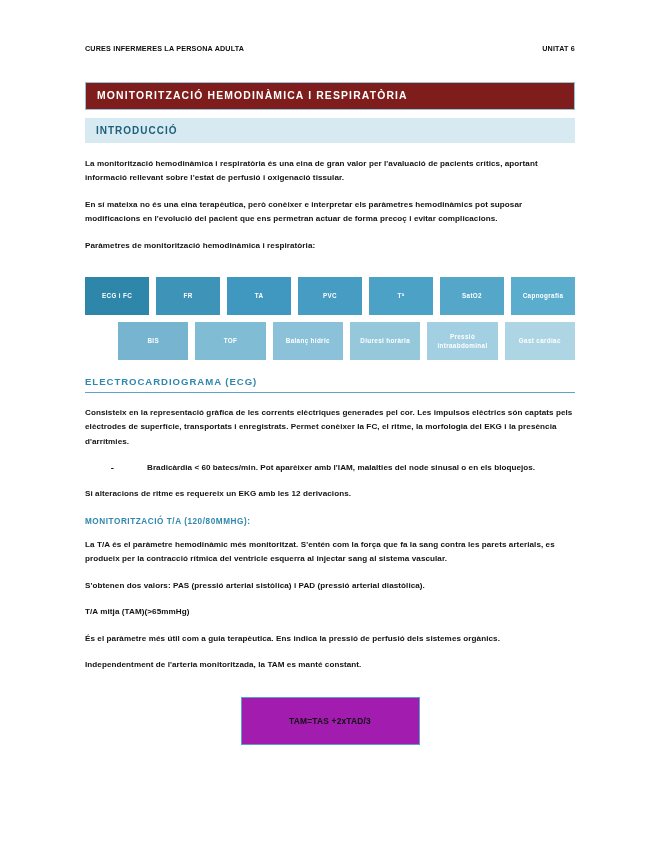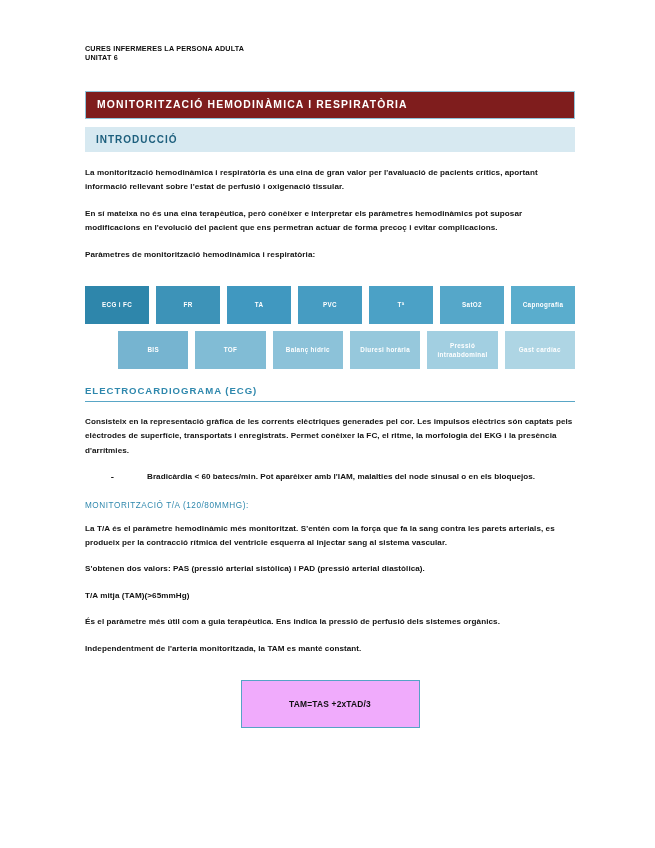--- a/index.html
+++ b/index.html
@@ -26,21 +26,20 @@
   
   .running-head {
     display: flex;
     justify-content: space-between;
     align-items: baseline;
     font-size: 7.2px;
     font-weight: bold;
     letter-spacing: 0.18px;
     color: #0d0d0d;
     margin-bottom: 29px;
-    flex-direction: column;
   }
   .running-head .right { letter-spacing: 0.2px; }
 
   
   .title-band {
     background: #7f1d1d;
     border: 1px solid #8fc4da;
     color: #ffffff;
     font-size: 10.4px;
     font-weight: bold;
@@ -106,21 +105,21 @@
     font-size: 9.6px;
     font-weight: bold;
     letter-spacing: 0.95px;
     padding-bottom: 5px;
     border-bottom: 1.4px solid #59a6c6;
     margin: 16px 0 13px 0;
   }
   .sub-heading {
     color: #2f88ad;
     font-size: 8.2px;
-    font-weight: normal;
+    font-weight: bold;
     letter-spacing: 0.55px;
     margin: 16px 0 12px 0;
   }
 
   
   ul.dash-list {
     list-style: none;
     margin: 0 0 11px 0;
     padding: 0;
   }
@@ -142,21 +141,21 @@
   }
 
   
   .formula-wrap {
     display: flex;
     justify-content: center;
     margin-top: 24px;
   }
   .formula-box {
     border: 1.4px solid #55a3c6;
-    background: #f0abfc;
+    background: #a21caf;
     width: 179px;
     height: 48px;
     display: flex;
     align-items: center;
     justify-content: center;
     font-size: 8.4px;
     font-weight: bold;
     letter-spacing: 0.2px;
     color: #101010;
     box-sizing: border-box;
@@ -202,20 +201,21 @@
 
   <div class="section-heading">ELECTROCARDIOGRAMA (ECG)</div>
 
   <p class="body">Consisteix en la representació gràfica de les corrents elèctriques generades pel cor. Les impulsos elèctrics són captats pels elèctrodes de superfície, transportats i enregistrats. Permet conèixer la FC, el ritme, la morfologia del EKG i la presència d'arrítmies.</p>
 
   <ul class="dash-list">
     <li><span class="dash">-</span></li>
     <li><span class="dash">-</span><span>Bradicàrdia &lt; 60 batecs/min. Pot aparèixer amb l'IAM, malalties del node sinusal o en els bloquejos.</span></li>
   </ul>
 
+  <p class="body">Si alteracions de ritme es requereix un EKG amb les 12 derivacions.</p>
 
   <div class="sub-heading">MONITORITZACIÓ T/A (120/80MMHG):</div>
 
   <p class="body">La T/A és el paràmetre hemodinàmic més monitoritzat. S'entén com la força que fa la sang contra les parets arterials, es produeix per la contracció rítmica del ventricle esquerra al injectar sang al sistema vascular.</p>
   <p class="body">S'obtenen dos valors: PAS (pressió arterial sistòlica) i PAD (pressió arterial diastòlica).</p>
   <p class="body">T/A mitja (TAM)(&gt;65mmHg)</p>
   <p class="body">És el paràmetre més útil com a guia terapèutica. Ens indica la pressió de perfusió dels sistemes orgànics.</p>
   <p class="body">Independentment de l'arteria monitoritzada, la TAM es manté constant.</p>
 
   <div class="formula-wrap">

